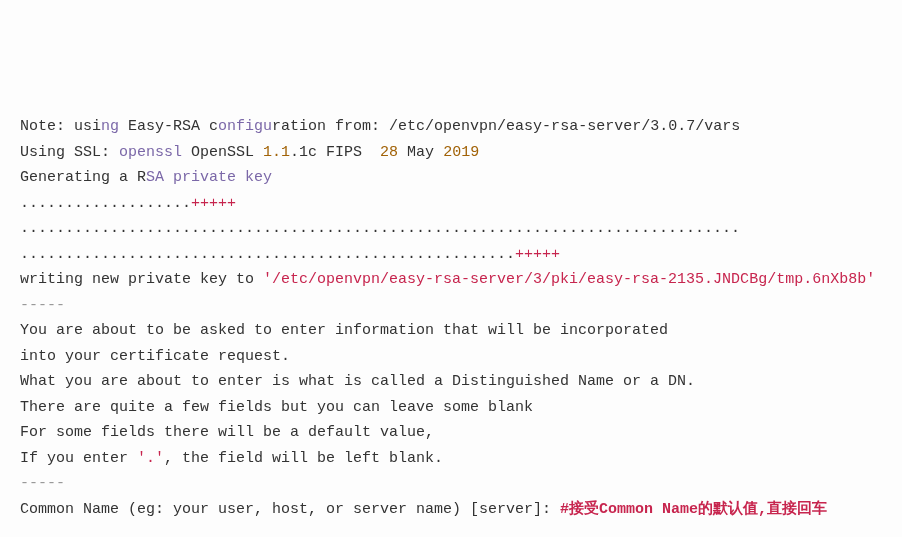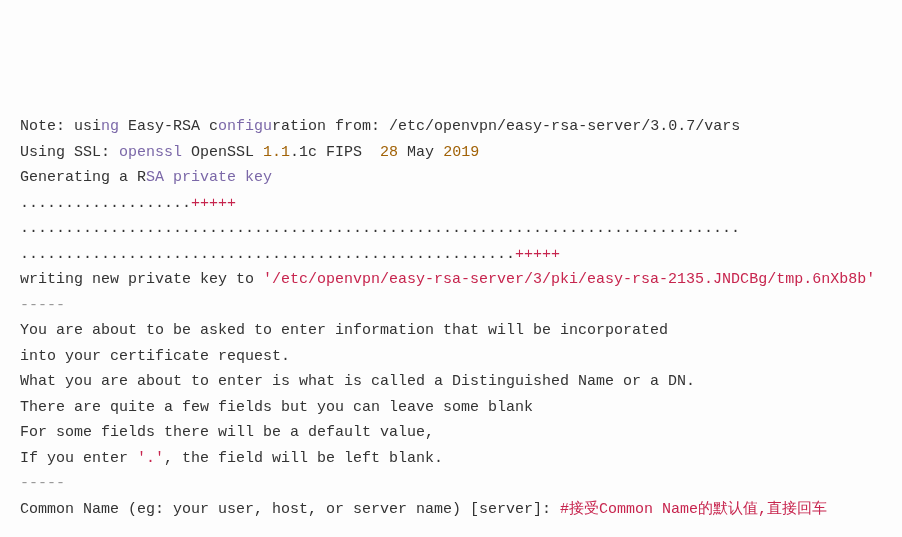--- a/index.html
+++ b/index.html
@@ -10,21 +10,21 @@
       background: #fdfdfd;
       color: #333;
       padding: 12px 20px;
       white-space: pre-wrap;
       word-break: break-word;
     }
     .line { display: block; }
     .hl-purple { color: #7b68a8; }
     .hl-teal { color: #a16207; }
     .hl-string { color: #c7254e; }
-    .hl-comment { color: #c7254e; }
+    .hl-comment { color: #c7254e; font-weight: bold; }
     .dashes { color: #999; }
   </style>
 </head>
 <body>
 
 
 
 <div><span class="line"><span>Note: usi</span><span class="hl-purple">ng</span><span> Easy-RSA c</span><span class="hl-purple">onfigu</span><span>ration from: /etc/openvpn/easy-rsa-server/3.0.7/vars</span></span><span class="line"><span>Using SSL: </span><span class="hl-purple">openssl</span><span> OpenSSL </span><span class="hl-teal">1.1</span><span>.1c FIPS  </span><span class="hl-teal">28</span><span> May </span><span class="hl-teal">2019</span></span><span class="line"><span>Generating a R</span><span class="hl-purple">SA private key</span></span><span class="line"><span>...................</span><span class="hl-string">+++++</span></span><span class="line">................................................................................</span><span class="line"><span>.......................................................</span><span class="hl-string">+++++</span></span><span class="line"><span>writing new private key to </span><span class="hl-string">'/etc/openvpn/easy-rsa-server/3/pki/easy-rsa-2135.JNDCBg/tmp.6nXb8b'</span></span><span class="line dashes">-----</span><span class="line">You are about to be asked to enter information that will be incorporated</span><span class="line">into your certificate request.</span><span class="line">What you are about to enter is what is called a Distinguished Name or a DN.</span><span class="line">There are quite a few fields but you can leave some blank</span><span class="line">For some fields there will be a default value,</span><span class="line"><span>If you enter </span><span class="hl-string">'.'</span><span>, the field will be left blank.</span></span><span class="line dashes">-----</span><span class="line"><span>Common Name (eg: your user, host, or server name) [server]: </span><span class="hl-comment">#接受Common Name的默认值,直接回车</span></span></div>
 
 

